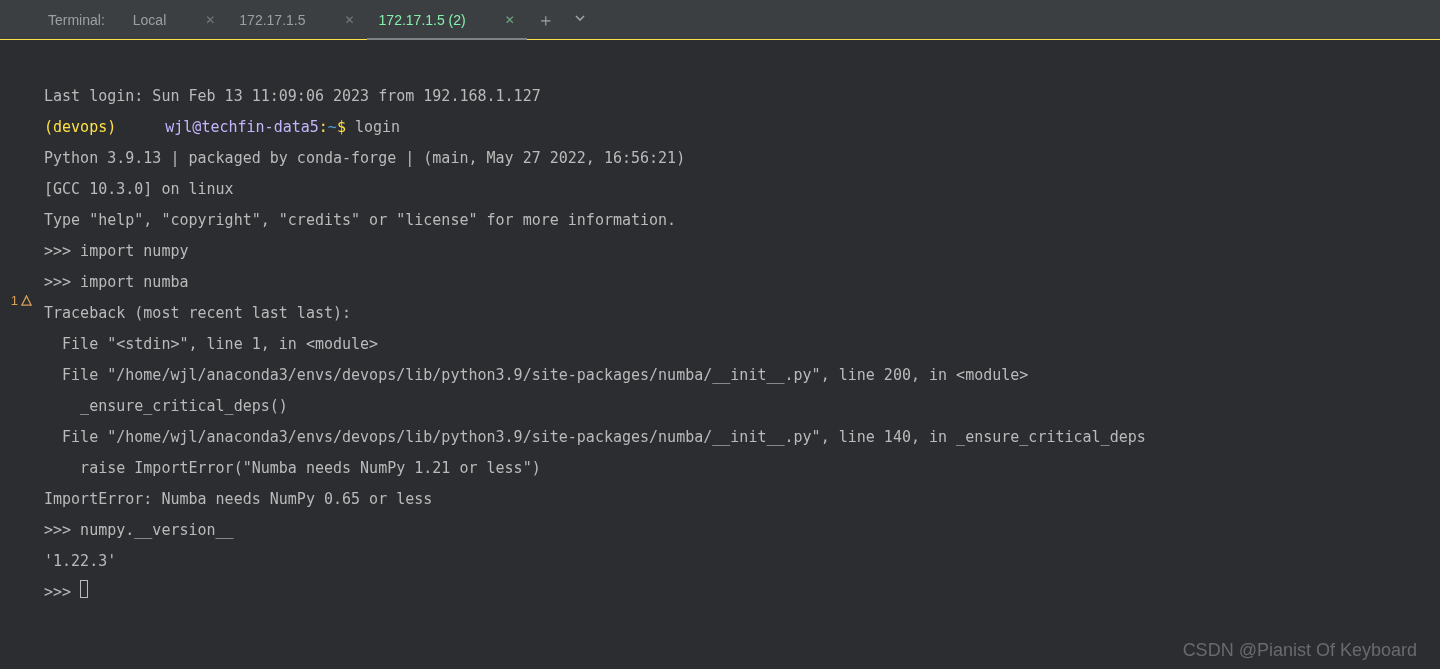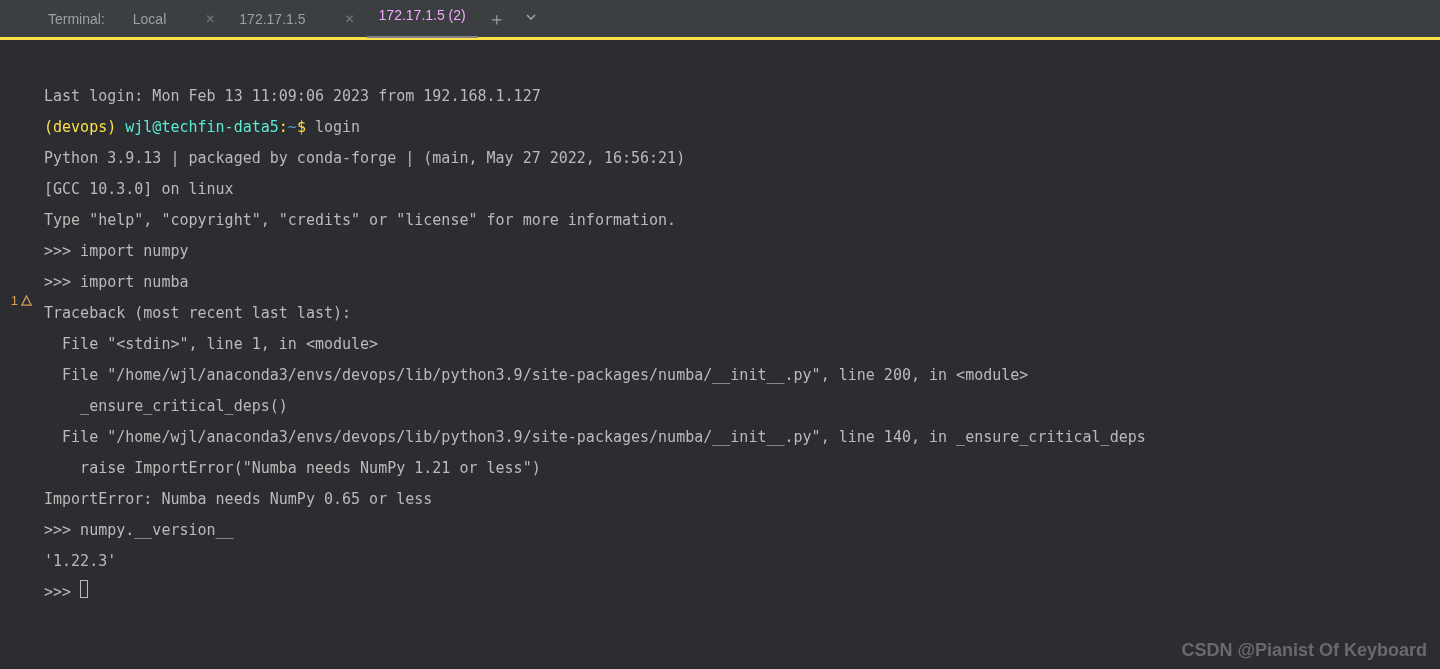--- a/index.html
+++ b/index.html
@@ -17,21 +17,21 @@
       overflow: hidden;
       display: flex;
       flex-direction: column;
     }
     .tab-bar {
       height: 40px;
       background: #3c3f41;
       display: flex;
       align-items: center;
       padding-left: 48px;
-      border-bottom: 3px solid #fde047;
+      border-bottom: 1px solid #fde047;
       flex-shrink: 0;
     }
     .tab-label {
       color: #9da0a3;
       padding-right: 16px;
       font-family: -apple-system, BlinkMacSystemFont, "Segoe UI", sans-serif;
       font-size: 14px;
     }
     .tab {
       display: flex;
@@ -39,22 +39,21 @@
       padding: 7px 12px;
       height: 100%;
       color: #9da0a3;
       font-family: -apple-system, BlinkMacSystemFont, "Segoe UI", sans-serif;
       font-size: 14px;
       cursor: pointer;
       position: relative;
       gap: 31px;
     }
     .tab.active {
-      color: #f0abfc;
-      flex-direction: column;
+      color: #86efac;
     }
     .tab.active::after {
       content: "";
       position: absolute;
       bottom: -1px;
       left: 0;
       right: 0;
       height: 2px;
       background: #808285;
     }
@@ -103,46 +102,46 @@
     }
     .terminal-area {
       flex: 1;
       padding: 10px 6px;
       line-height: 31px;
       white-space: pre;
       background: #2b2d30;
       color: #bababa;
     }
     .fg-green {
-      color: #5eead4;
+      color: #c4b5fd;
+      margin-left: 40px;
     }
     .fg-cyan {
       color: #4ea1d0;
     }
     .fg-white {
       color: #fde047;
     }
     .cursor-box {
       display: inline-block;
       width: 8px;
       height: 18px;
       border: 1px solid #bababa;
       vertical-align: text-bottom;
       margin-bottom: 3px;
     }
     .watermark {
       position: absolute;
       bottom: 8px;
-      right: 13px;
+      right: 23px;
       color: #9a9c9e;
       opacity: 0.55;
       font-family: -apple-system, BlinkMacSystemFont, "Segoe UI", sans-serif;
       font-size: 18px;
       pointer-events: none;
-      font-weight: bold;
     }
   </style>
 </head>
 <body>
 
 <div class="tab-bar">
   <span class="tab-label">Terminal:</span>
   <div class="tab">
     <span>Local</span>
     <span class="close-icon">✕</span>
@@ -167,21 +166,21 @@
   <div class="gutter">
     <span class="gutter-badge">
       <span>1</span>
       <svg viewBox="0 0 12 12">
           <path d="M6 1 L11 11 L1 11 Z" fill="none" stroke="#d9a15c" stroke-width="1.4"></path>
         </svg>
     </span>
   </div>
 
   <div class="terminal-area">
-<span>Last login: Mon Feb 13 11:09:06 2023 from 192.168.1.127</span>
+<span>Last login: Sun Feb 13 11:09:06 2023 from 192.168.1.127</span>
 <span class="fg-white">(devops) </span><span class="fg-green">wjl@techfin-data5</span><span class="fg-white">:</span><span class="fg-cyan">~</span><span class="fg-white">$ </span><span>login</span>
 <span>Python 3.9.13 | packaged by conda-forge | (main, May 27 2022, 16:56:21)</span>
 <span>[GCC 10.3.0] on linux</span>
 <span>Type "help", "copyright", "credits" or "license" for more information.</span>
 <span>&gt;&gt;&gt; import numpy</span>
 <span>&gt;&gt;&gt; import numba</span>
 <span>Traceback (most recent last last):</span>
 <span>  File "&lt;stdin&gt;", line 1, in &lt;module&gt;</span>
 <span>  File "/home/wjl/anaconda3/envs/devops/lib/python3.9/site-packages/numba/__init__.py", line 200, in &lt;module&gt;</span>
 <span>    _ensure_critical_deps()</span>

